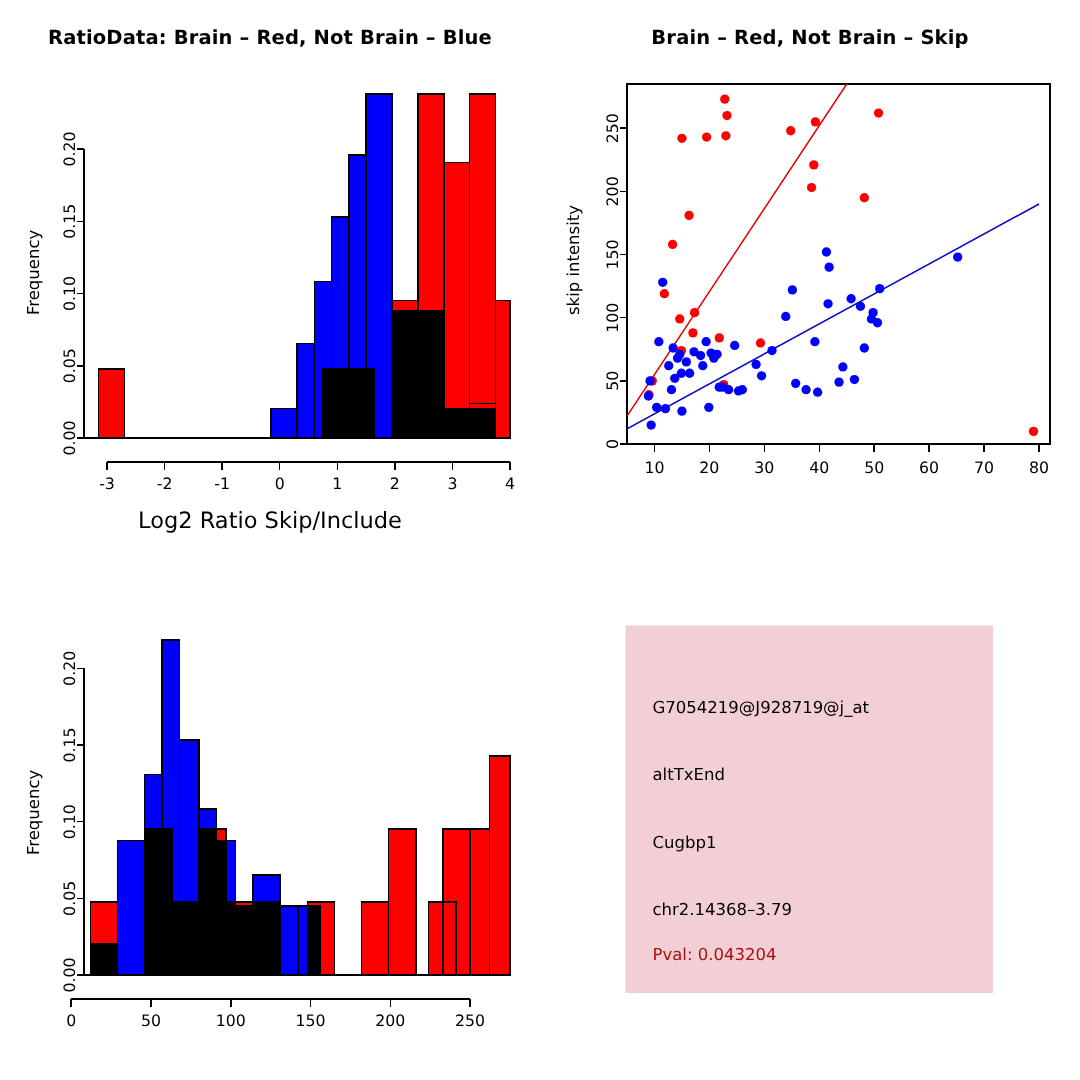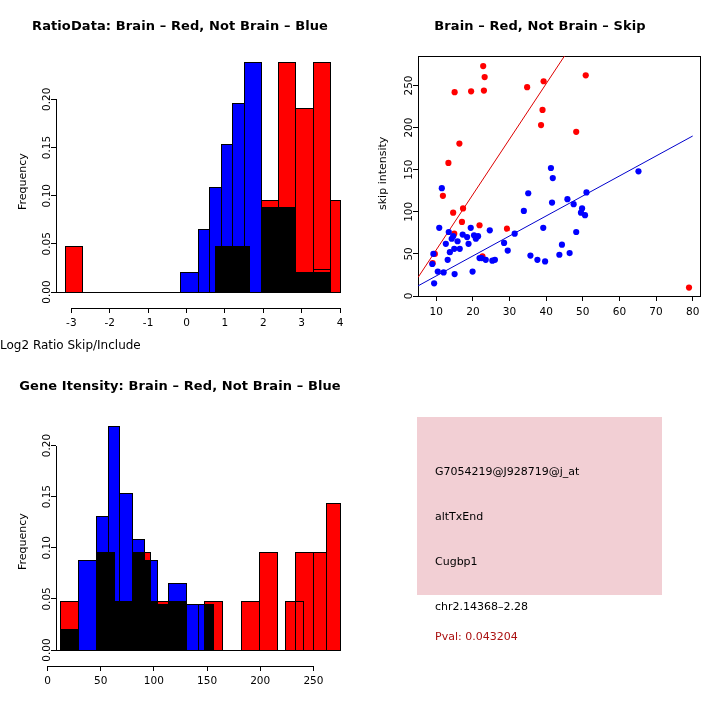--- a/index.html
+++ b/index.html
@@ -7,33 +7,33 @@
        font-family:"DejaVu Sans","Liberation Sans",sans-serif;color:#000;}
   .grid{position:relative;width:720px;height:720px;}
   .panel{position:absolute;width:360px;height:360px;}
   #panel-ratio{left:0;top:0;}
   #panel-scatter{left:360px;top:0;}
   #panel-intensity{left:0;top:360px;}
   #panel-info{left:360px;top:360px;}
 
   .ptitle{position:absolute;left:0;width:360px;text-align:center;
           font-size:13px;font-weight:bold;letter-spacing:.1px;}
-  .xlab{position:absolute;left:0;width:360px;font-size:12px;}
+  .xlab{position:absolute;left:0;width:360px;text-align:center;font-size:15px;}
   .ylab{position:absolute;font-size:11px;transform:rotate(-90deg);
         transform-origin:0 0;white-space:nowrap;}
 
   svg{position:absolute;left:0;top:0;overflow:visible;}
   .ax{stroke:#000;stroke-width:1;fill:none;shape-rendering:crispEdges;}
   .tk{font-size:10.5px;fill:#000;}
 
   .bar{stroke:#000;stroke-width:1;shape-rendering:crispEdges;}
   .pt{stroke:none;}
   .fit{stroke-width:1;fill:none;}
 
-  #info-box{position:absolute;left:57px;top:57px;width:245px;height:178px;
+  #info-box{position:absolute;left:57px;top:57px;width:245px;height:245px;
             background:#f2cfd4;}
   .info-line{position:absolute;font-size:11px;white-space:nowrap;color:#000;}
   #info-pval{color:#aa1111;text-align:right;}
 </style>
 </head>
 <body>
 
 <div class="grid">
 
   <div class="panel" id="panel-ratio">
@@ -213,21 +213,20 @@
           <text x="259.42857142857144" y="315" text-anchor="middle" class="tk">60</text>
           <path d="M296.05194805194805 296 V301" class="ax"></path>
           <text x="296.05194805194805" y="315" text-anchor="middle" class="tk">70</text>
           <path d="M332.67532467532465 296 V301" class="ax"></path>
           <text x="332.67532467532465" y="315" text-anchor="middle" class="tk">80</text>
         </g>
       </svg>
   </div>
 
   <div class="panel" id="panel-intensity">
-    <div class="ptitle" style="top:18px">Gene Itensity: Brain – Red, Not Brain – Blue</div>
     <div class="ylab" style="left:16px;top:210px">Frequency</div>
     <svg id="svg-intensity" width="360" height="360">
         <g>
           <rect x="60.254681647940075" y="269.14666666666665" width="18.082397003745314" height="20.853333333333353" fill="#0000ff" class="bar"></rect>
           <rect x="78.33707865168539" y="200.24888888888887" width="18.082397003745328" height="89.75111111111113" fill="#0000ff" class="bar"></rect>
           <rect x="96.41947565543072" y="156.49777777777777" width="11.700374531835195" height="133.50222222222223" fill="#0000ff" class="bar"></rect>
           <rect x="108.11985018726591" y="66.74666666666667" width="11.700374531835209" height="223.25333333333333" fill="#0000ff" class="bar"></rect>
           <rect x="119.82022471910112" y="133.49777777777777" width="12.764044943820224" height="156.50222222222223" fill="#0000ff" class="bar"></rect>
           <rect x="132.58426966292134" y="179.39555555555555" width="11.700374531835195" height="110.60444444444445" fill="#0000ff" class="bar"></rect>
           <rect x="144.28464419475654" y="200.24888888888887" width="12.764044943820238" height="89.75111111111113" fill="#0000ff" class="bar"></rect>
@@ -277,18 +276,18 @@
           <path d="M56 290 H340" class="ax"></path>
         </g>
       </svg>
   </div>
 
   <div class="panel" id="panel-info">
     <div id="info-box">
       <div class="info-line" style="left:18px;top:48px">G7054219@J928719@j_at</div>
       <div class="info-line" style="left:18px;top:93px">altTxEnd</div>
       <div class="info-line" style="left:18px;top:138px">Cugbp1</div>
-      <div class="info-line" style="left:18px;top:183px">chr2.14368–2.28</div>
+      <div class="info-line" style="left:18px;top:183px">chr2.14368–3.79</div>
       <div class="info-line" id="info-pval" style="left:18px;top:213px">Pval: 0.043204</div>
     </div>
   </div>
 
 </div>
 
 </body></html>

